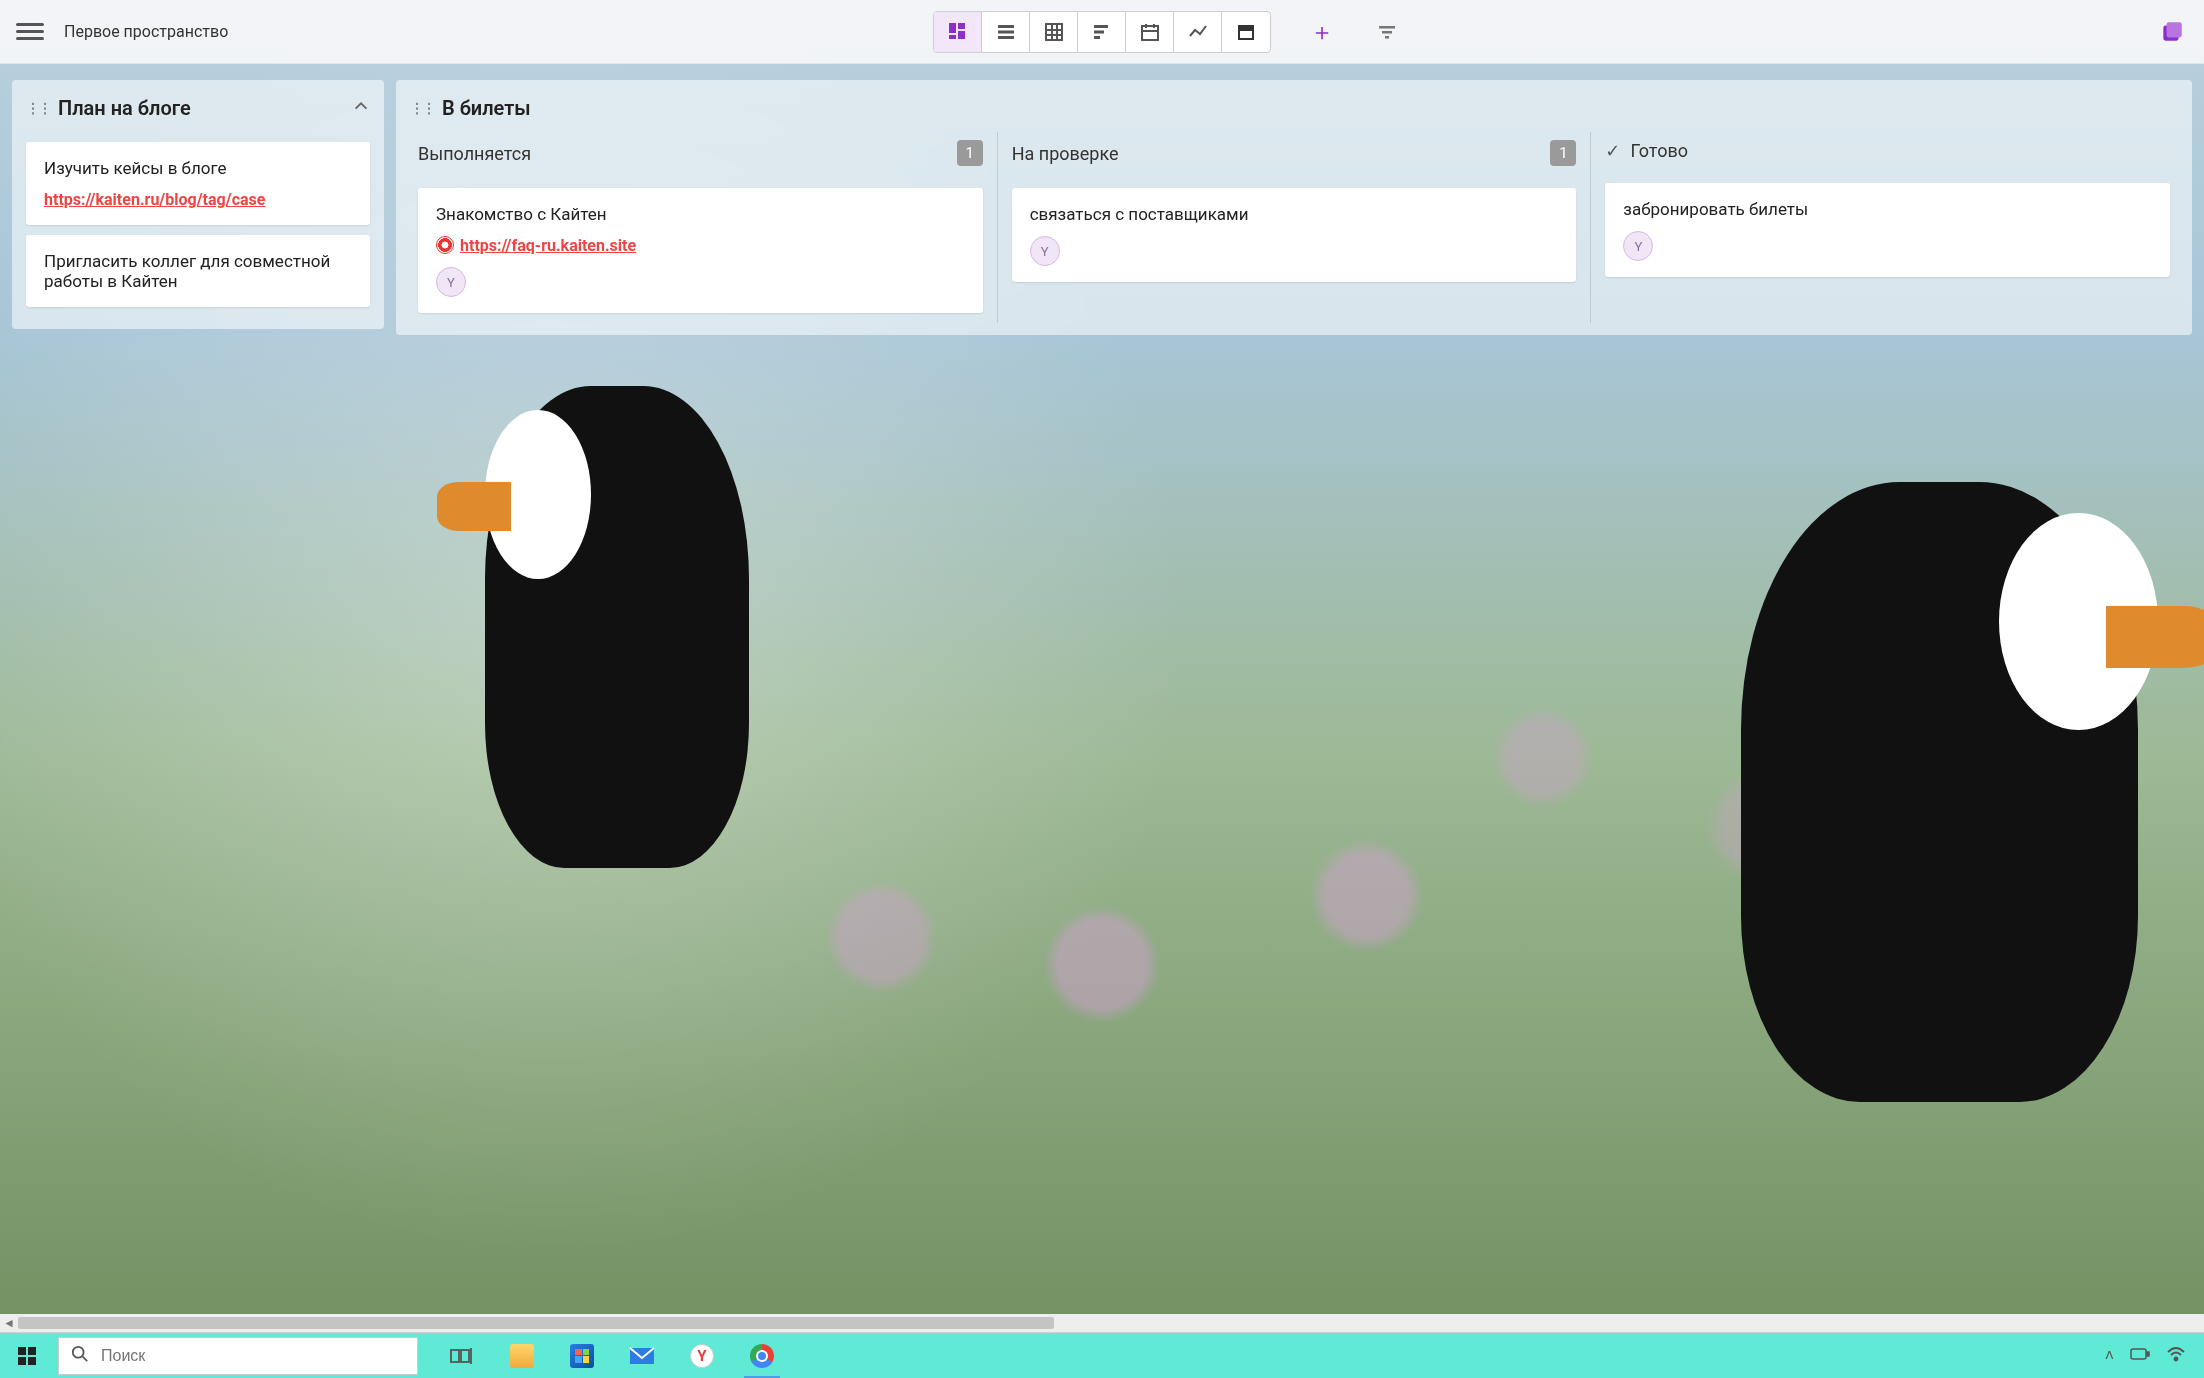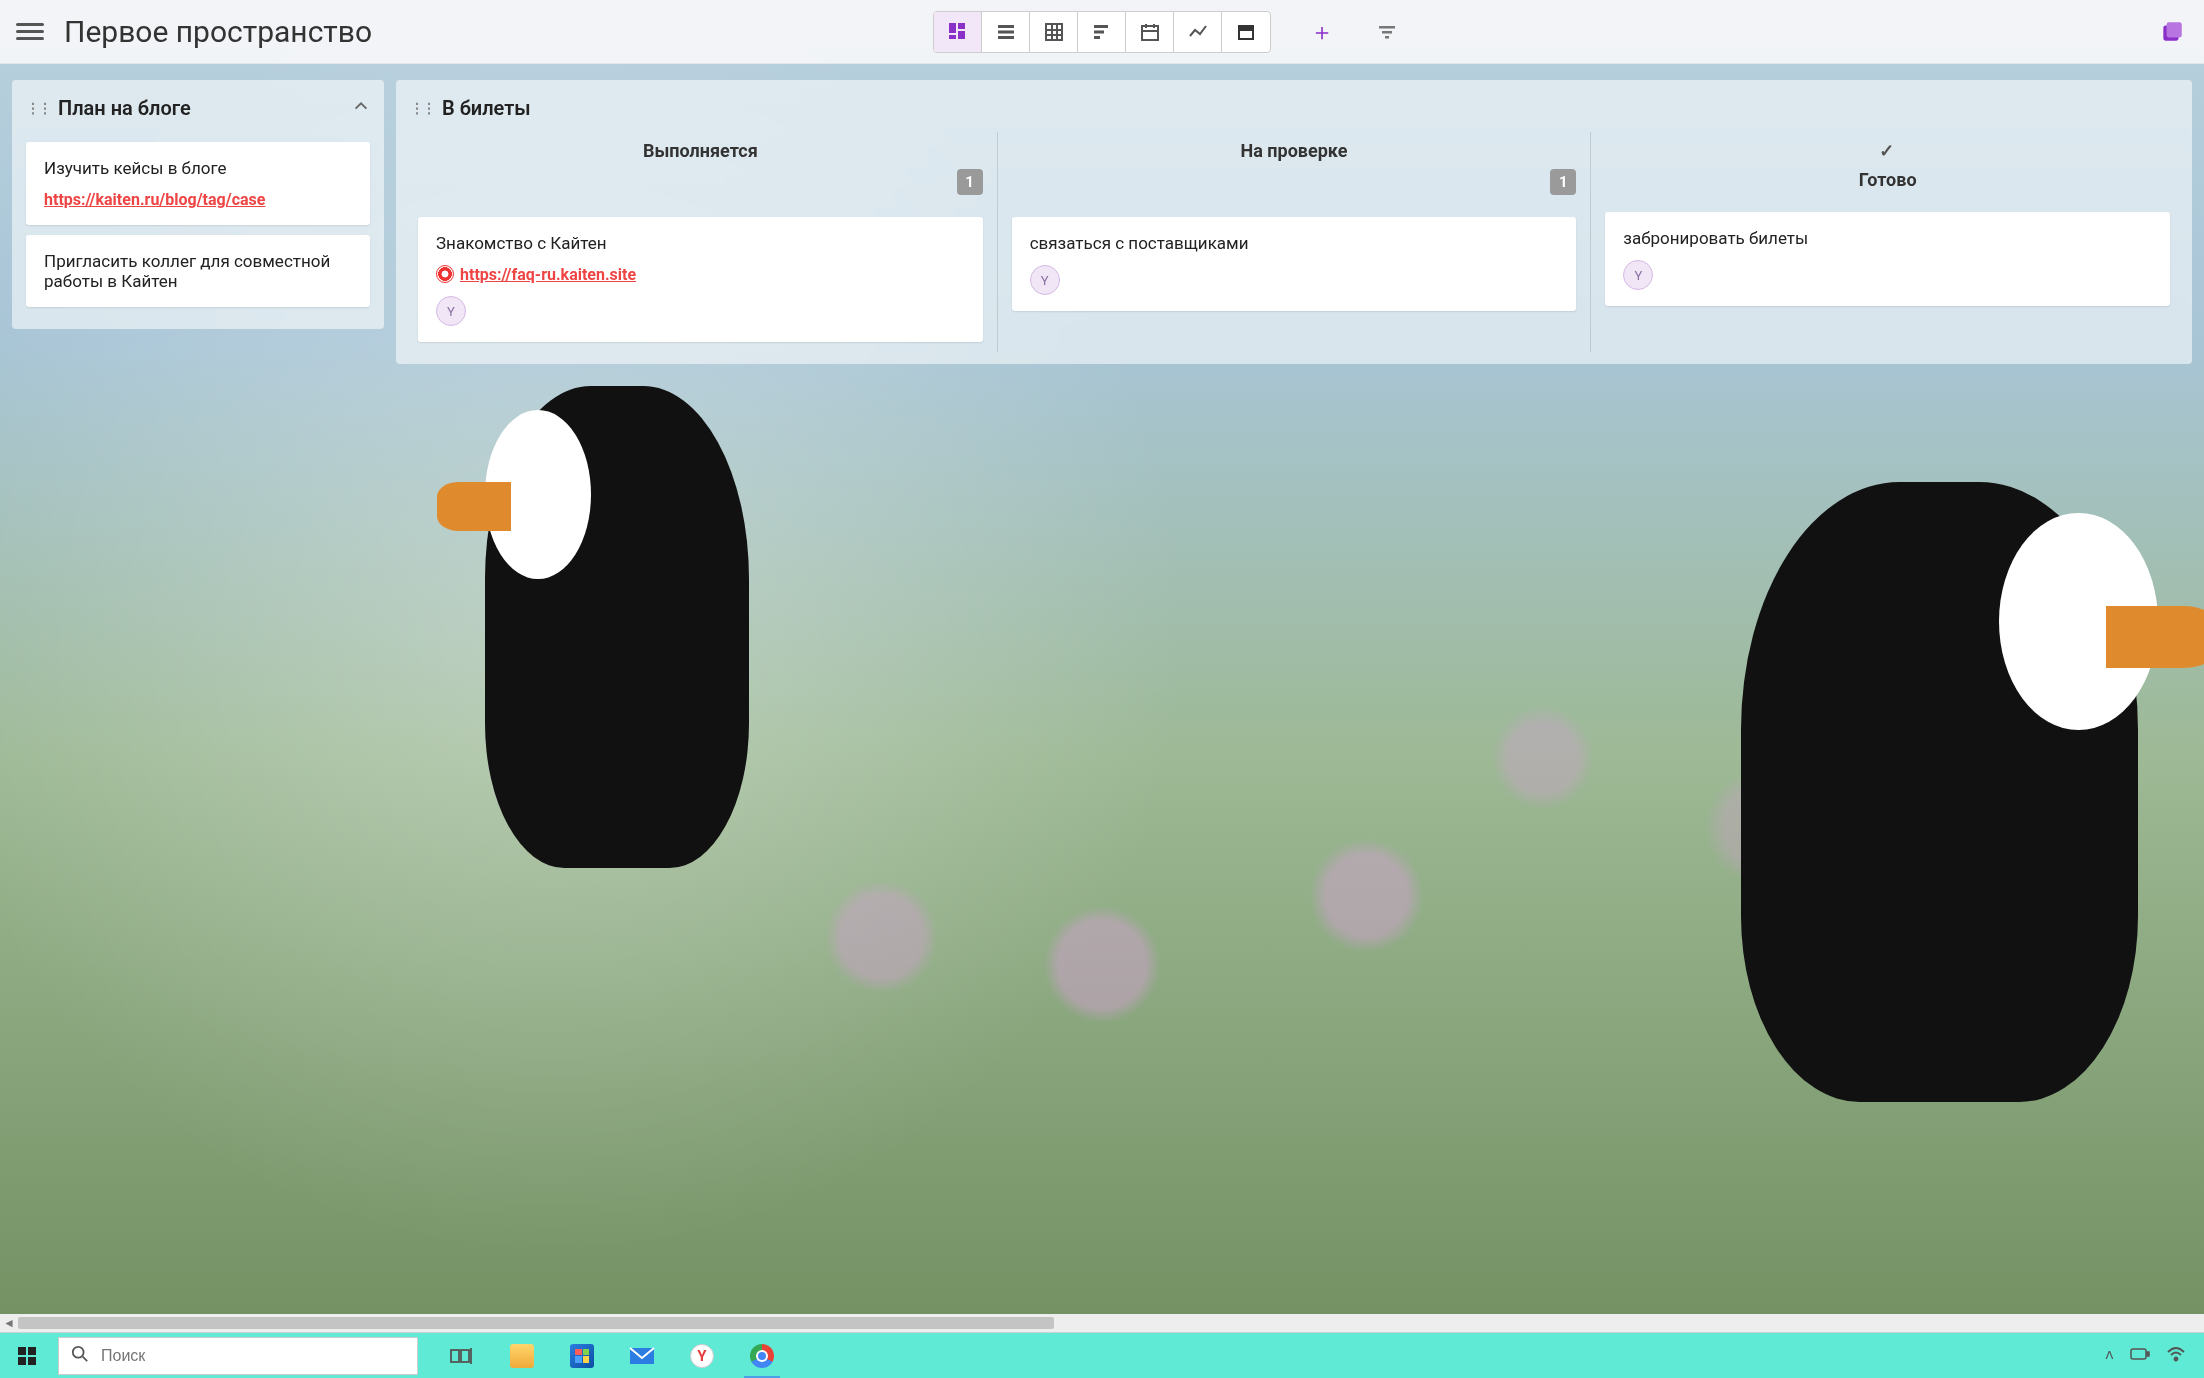--- a/index.html
+++ b/index.html
@@ -43,21 +43,21 @@
 
   
   .toolbar {
     height: 64px; background: rgba(244,246,248,0.95);
     display:flex; align-items:center; padding: 0 16px;
     border-bottom: 1px solid rgba(0,0,0,0.06);
     position: relative; z-index: 5;
   }
   .hamburger { width: 28px; height: 28px; display:flex; flex-direction:column; justify-content:center; gap:4px; cursor:pointer; margin-right: 20px; }
   .hamburger span { height:3px; background:#555; border-radius:2px; }
-  .space-title { font-size: 30px; color:#333; font-weight:400; }
+  .space-title { font-size: 16px; color:#333; font-weight:400; }
 
   .view-switcher {
     position:absolute; left:50%; transform:translateX(-50%);
     display:flex; border:1px solid #ccc; border-radius:4px; overflow:hidden; background:#fff;
   }
   .view-btn {
     width:48px; height:40px; display:flex; align-items:center; justify-content:center;
     border-right:1px solid #ccc; cursor:pointer;
   }
   .view-btn:last-child{ border-right:none; }
@@ -127,21 +127,21 @@
 
   .columns{ display:flex; gap:0; }
   .col{
     flex:1; padding: 0 8px; min-width:260px;
     border-right:1px solid rgba(0,0,0,0.12);
     display:flex; flex-direction:column;
   }
   .col:last-child{ border-right:none; }
   .col-header{
     display:flex; align-items:center; gap:8px;
-    padding:8px 6px 12px 6px; font-size:18px; color:#333; font-weight:700;flex-direction:column;
+    padding:8px 6px 12px 6px; font-size:18px; color:#333; font-weight:400;
   }
   .col-header .count{
     margin-left:auto; background:#9a9a9a; color:#fff;
     border-radius:4px; min-width:26px; height:26px;
     display:flex; align-items:center; justify-content:center; font-size:15px;
   }
   .col-header .check{ color:#555; margin-right:2px; font-size:18px; }
 
   
   .hscroll{

